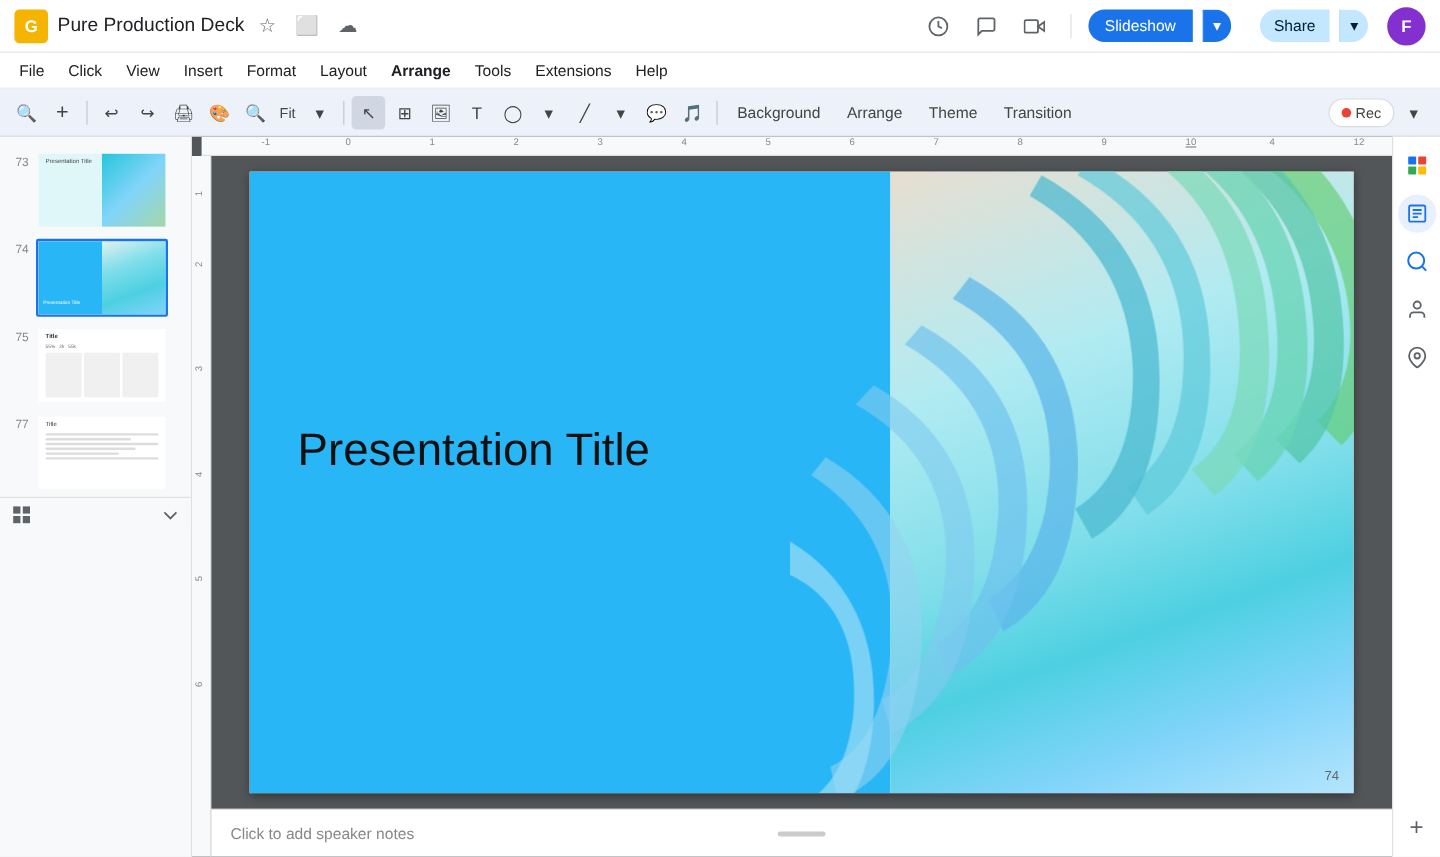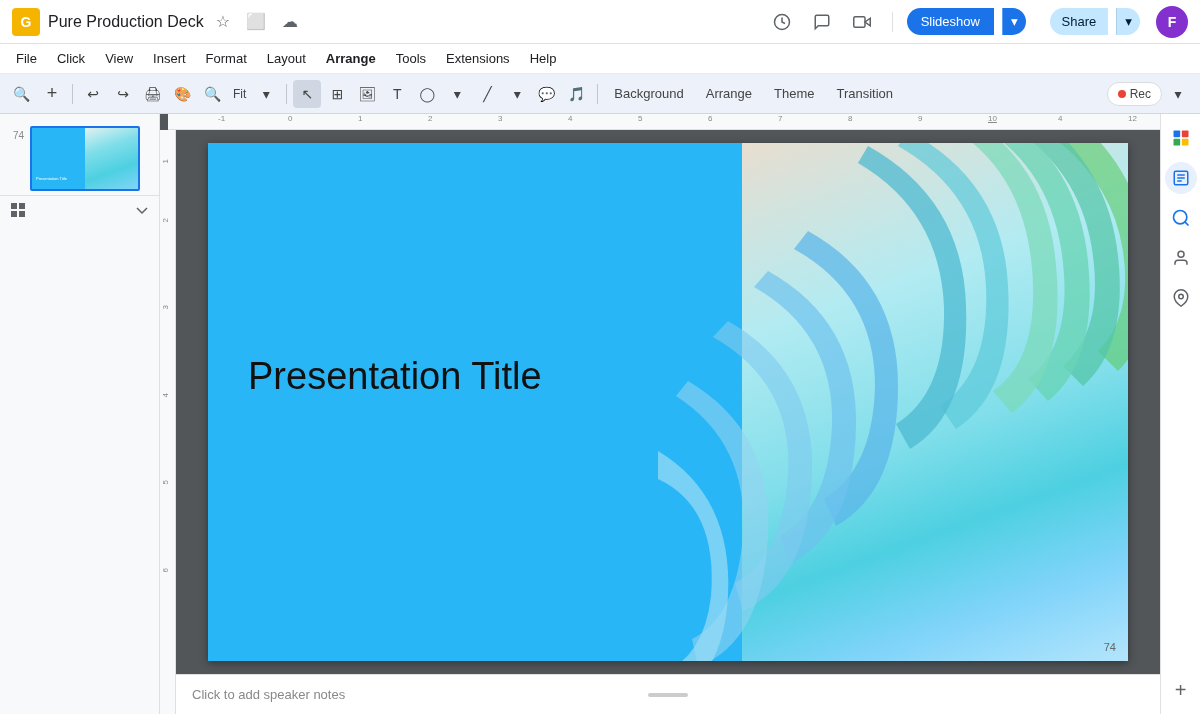--- a/index.html
+++ b/index.html
@@ -206,32 +206,68 @@
     <span>Rec</span>
   </div>
   <div class="tool-btn">▾</div>
 </div>
 
 <div id="main">
 
   <div id="slide-panel">
 
 
+    <div class="slide-item">
+      <span class="slide-num">73</span>
+      <div class="slide-thumb">
+        <div style="position:absolute;inset:0;background:#e0f7fa;"></div>
+        <div style="position:absolute;top:4px;left:6px;font-size:5px;color:#444;">Presentation Title</div>
+        <div style="position:absolute;right:0;top:0;width:50%;height:100%;background:linear-gradient(135deg,#26c6da,#81d4fa,#a5d6a7);"></div>
+      </div>
+    </div>
 
     <div class="slide-item">
       <span class="slide-num">74</span>
       <div class="slide-thumb active">
         <div style="position:absolute;inset:0;background:#29b6f6;"></div>
         <div style="position:absolute;bottom:8px;left:4px;font-size:4px;color:#fff;">Presentation Title</div>
         <div style="position:absolute;right:0;top:0;width:50%;height:100%;background:linear-gradient(160deg,#e0f2f1,#80deea,#4dd0e1,#81d4fa);"></div>
       </div>
     </div>
 
-
-
+    <div class="slide-item">
+      <span class="slide-num">75</span>
+      <div class="slide-thumb">
+        <div style="position:absolute;inset:0;background:#fff;"></div>
+        <div style="position:absolute;top:4px;left:6px;font-size:5px;color:#333;font-weight:bold;">Title</div>
+        <div style="position:absolute;top:12px;left:6px;font-size:4px;color:#666;">55%&nbsp;&nbsp;&nbsp;2k&nbsp;&nbsp;&nbsp;55k</div>
+        <div style="position:absolute;top:20px;left:6px;right:6px;bottom:4px;display:flex;gap:2px;">
+          <div style="flex:1;background:#f0f0f0;border-radius:1px;"></div>
+          <div style="flex:1;background:#f0f0f0;border-radius:1px;"></div>
+          <div style="flex:1;background:#f0f0f0;border-radius:1px;"></div>
+        </div>
+      </div>
+    </div>
+
+
+    <div class="slide-item">
+      <span class="slide-num">77</span>
+      <div class="slide-thumb">
+        <div style="position:absolute;inset:0;background:#fff;"></div>
+        <div style="position:absolute;top:4px;left:6px;font-size:5px;color:#333;">Title</div>
+        <div style="position:absolute;top:14px;left:6px;right:6px;">
+          <div style="height:2px;background:#ddd;margin-bottom:2px;border-radius:1px;"></div>
+          <div style="height:2px;background:#ddd;margin-bottom:2px;border-radius:1px;width:75%;"></div>
+          <div style="height:2px;background:#ddd;margin-bottom:2px;border-radius:1px;"></div>
+          <div style="height:2px;background:#ddd;margin-bottom:2px;border-radius:1px;width:80%;"></div>
+          <div style="height:2px;background:#ddd;margin-bottom:2px;border-radius:1px;width:65%;"></div>
+          <div style="height:2px;background:#ddd;margin-bottom:2px;border-radius:1px;"></div>
+        </div>
+      </div>
+    </div>
 
 
 
     <div style="position:sticky;bottom:0;background:#f8f9fa;border-top:1px solid #e0e0e0;display:flex;align-items:center;justify-content:space-between;padding:6px 10px;">
       <div style="cursor:pointer;">
         <svg width="16" height="16" viewBox="0 0 16 16" fill="#5f6368">
             <rect x="1" y="1" width="6" height="6"></rect>
             <rect x="9" y="1" width="6" height="6"></rect>
             <rect x="1" y="9" width="6" height="6"></rect>
             <rect x="9" y="9" width="6" height="6"></rect>

